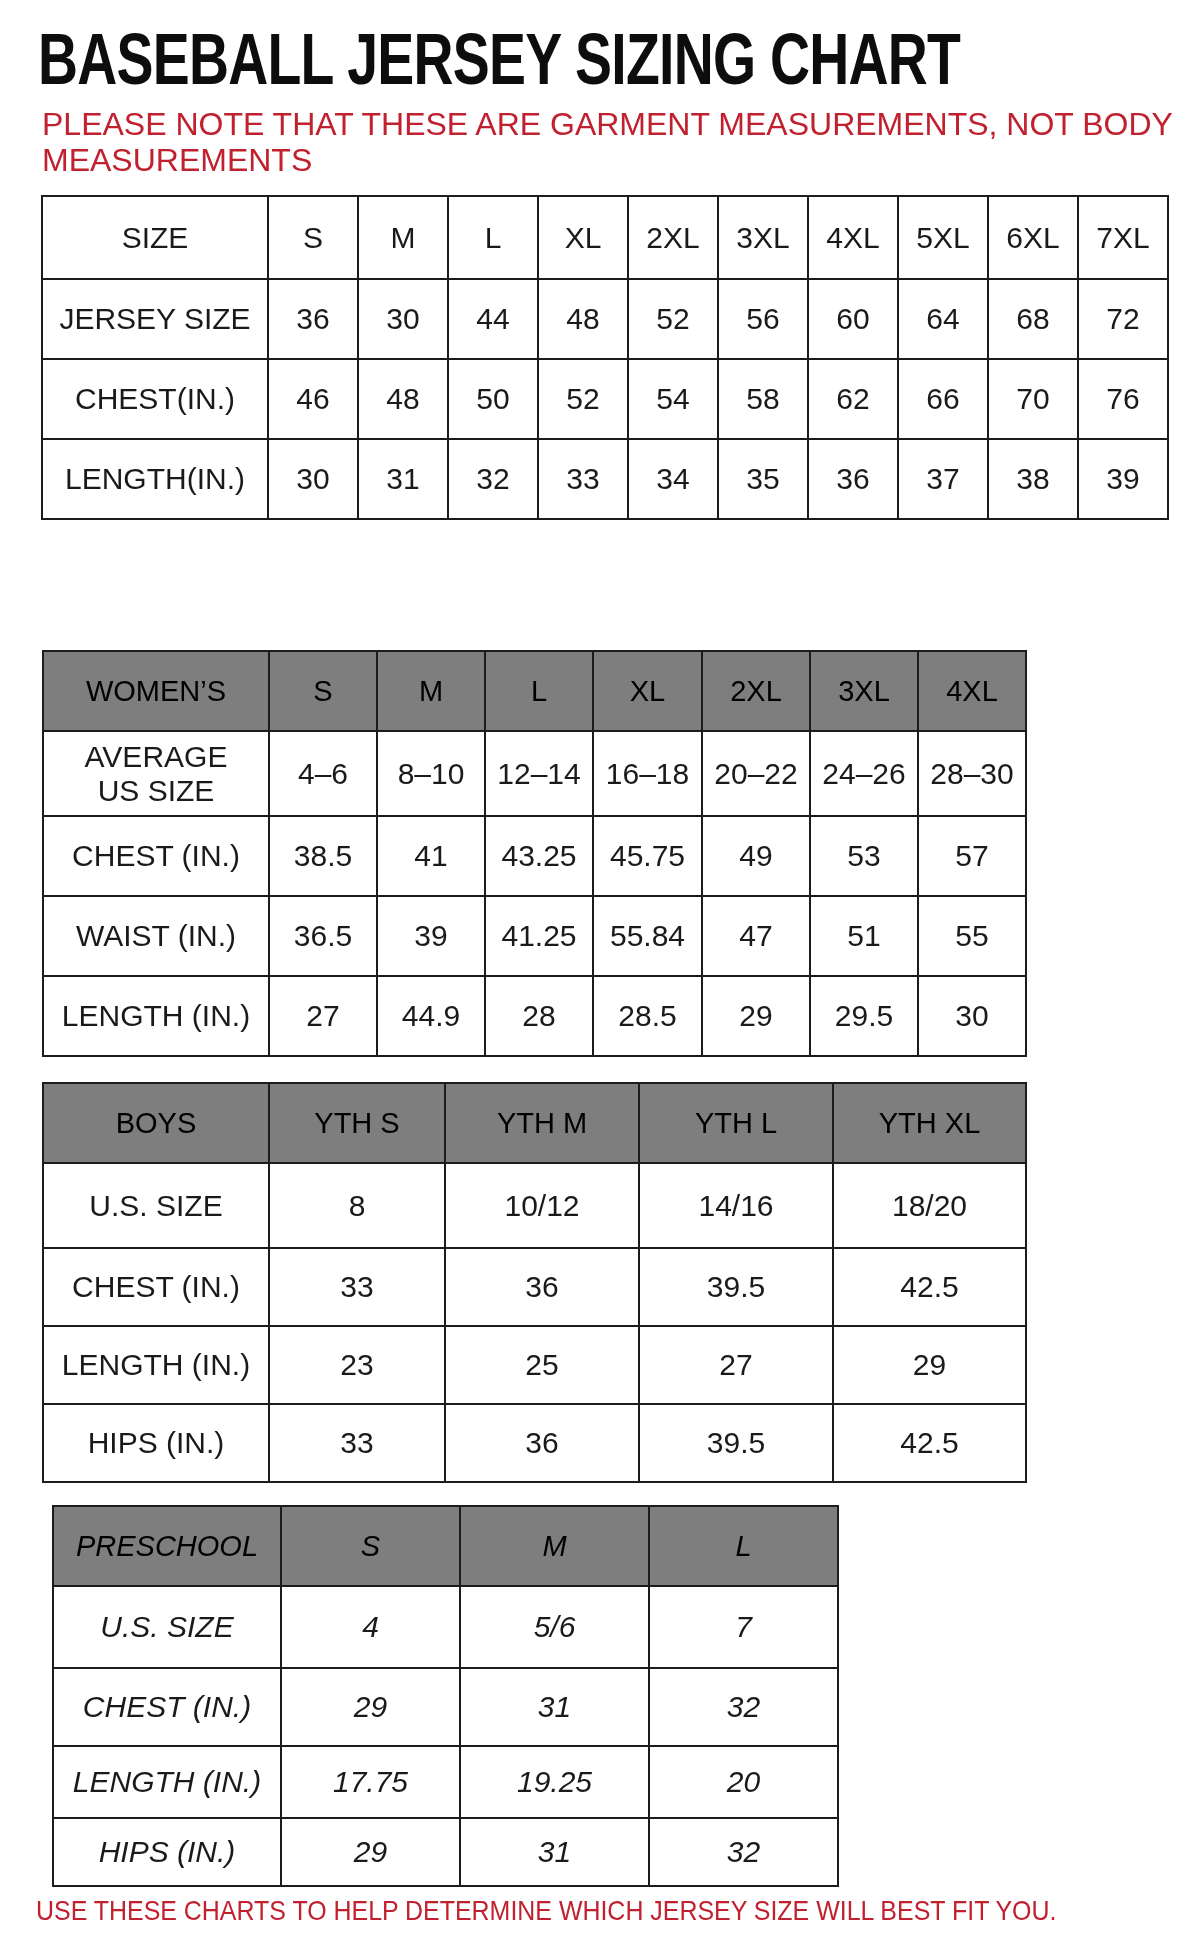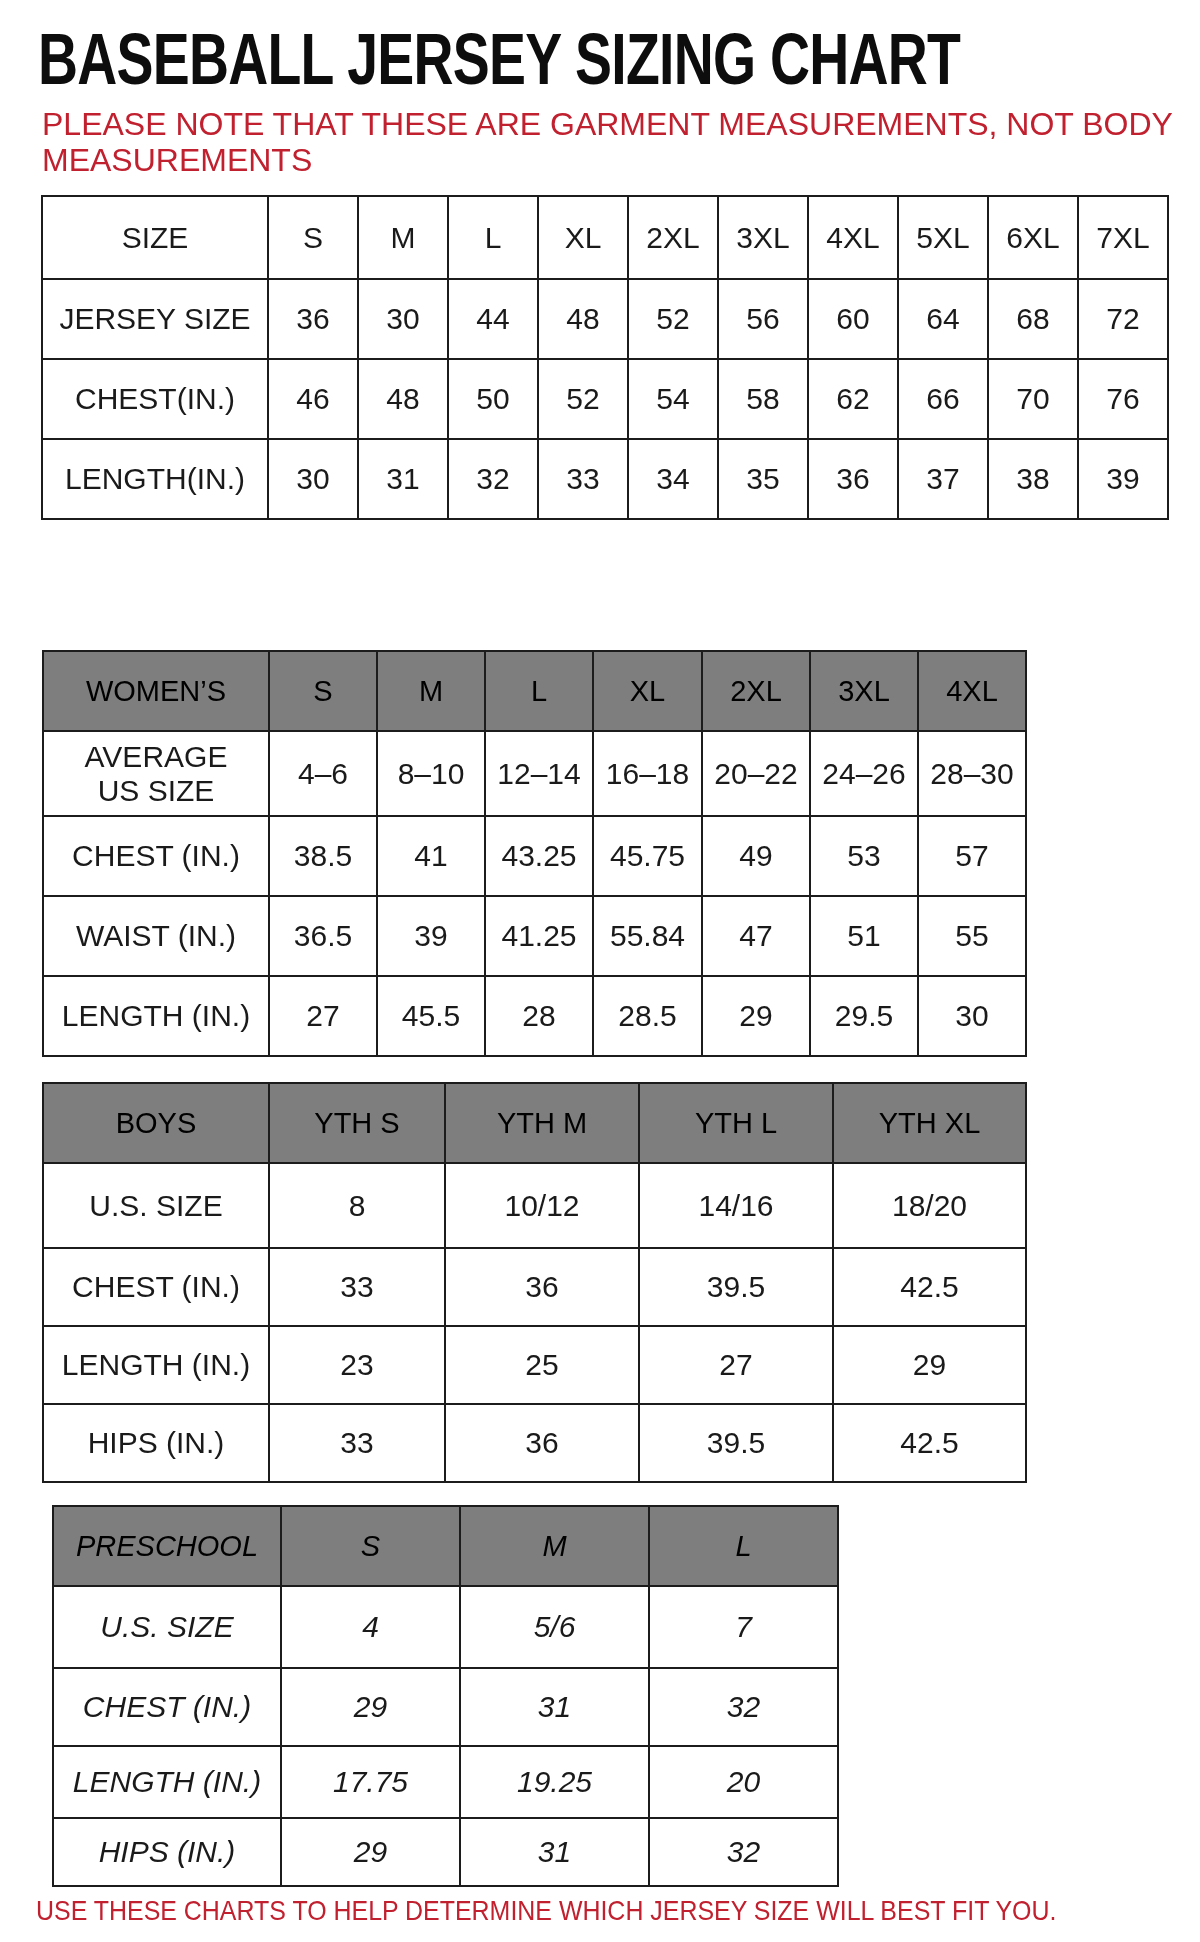--- a/index.html
+++ b/index.html
@@ -182,21 +182,21 @@
       <td>39</td>
       <td>41.25</td>
       <td>55.84</td>
       <td>47</td>
       <td>51</td>
       <td>55</td>
     </tr>
     <tr class="h80">
       <td>LENGTH (IN.)</td>
       <td>27</td>
-      <td>45.5</td>
+      <td>44.9</td>
       <td>28</td>
       <td>28.5</td>
       <td>29</td>
       <td>29.5</td>
       <td>30</td>
     </tr>
   </tbody>
     </table>
 </div>
 

